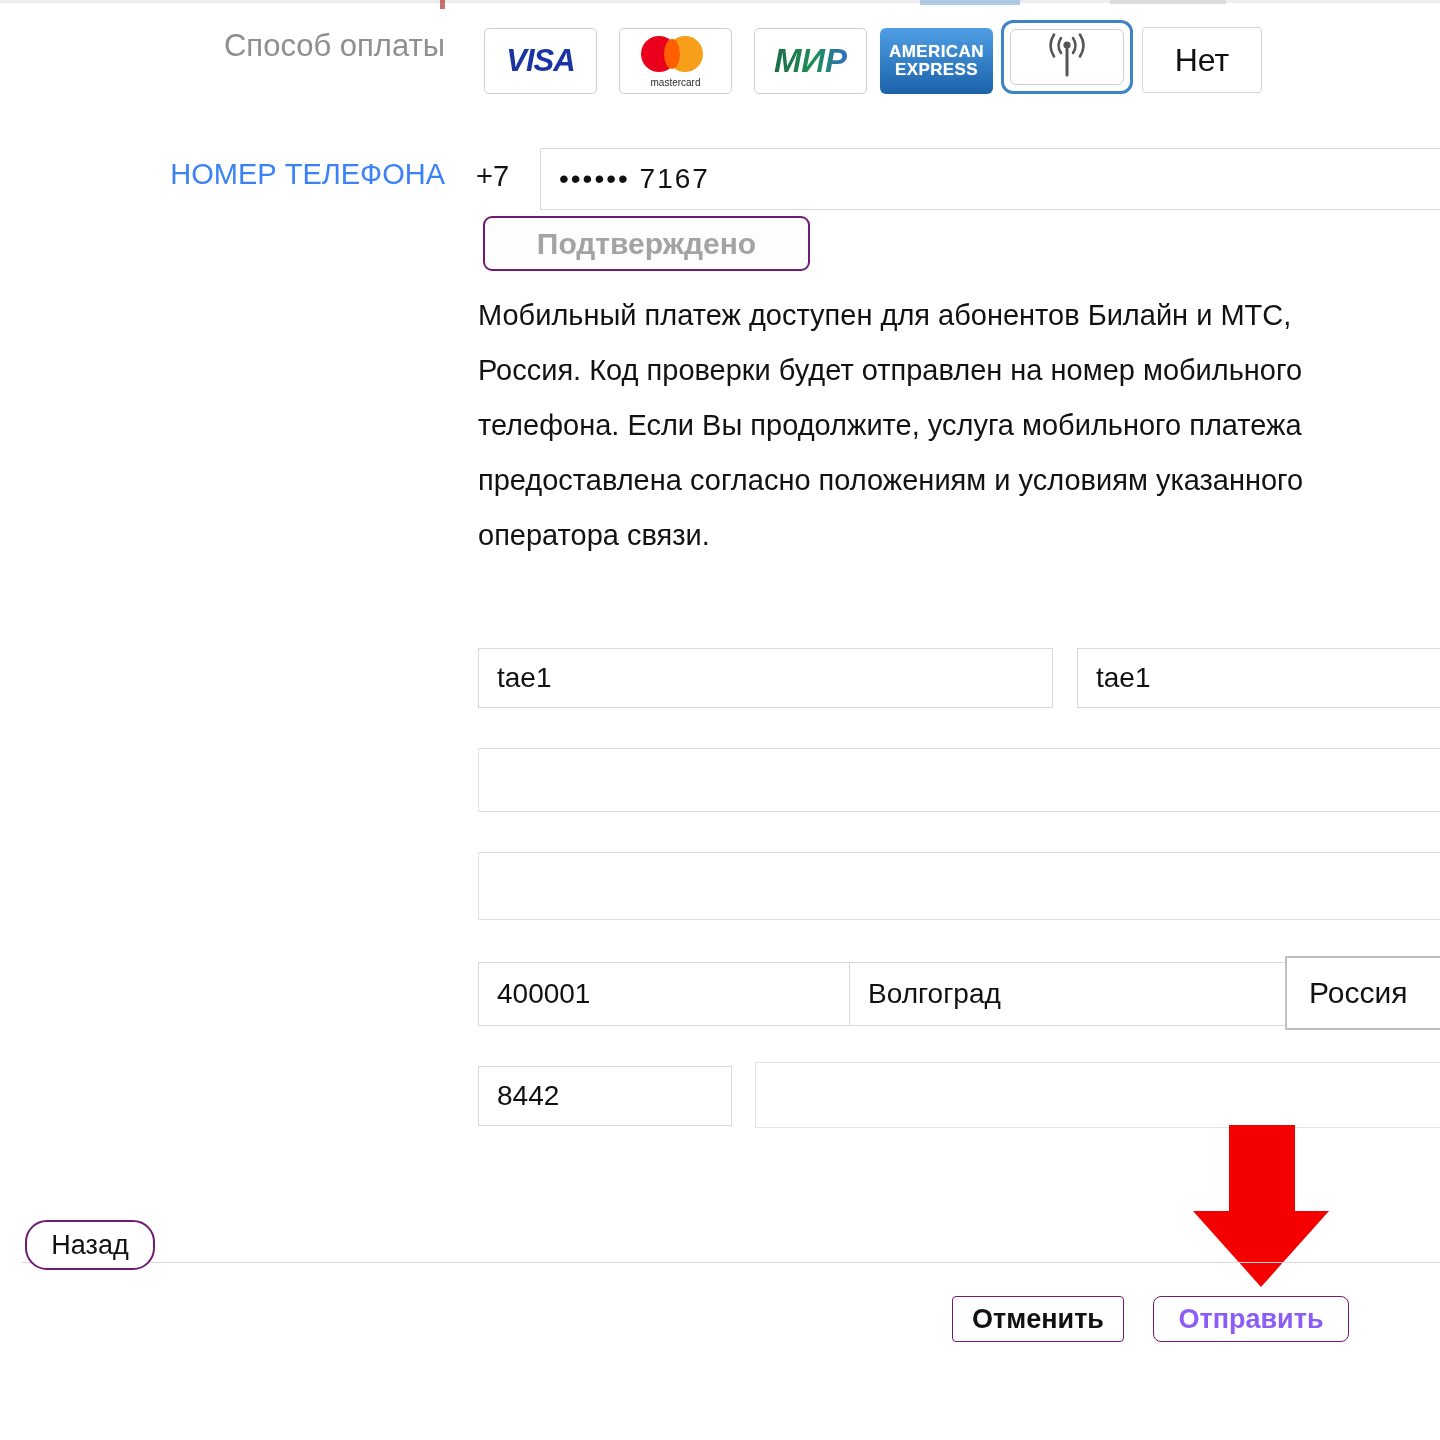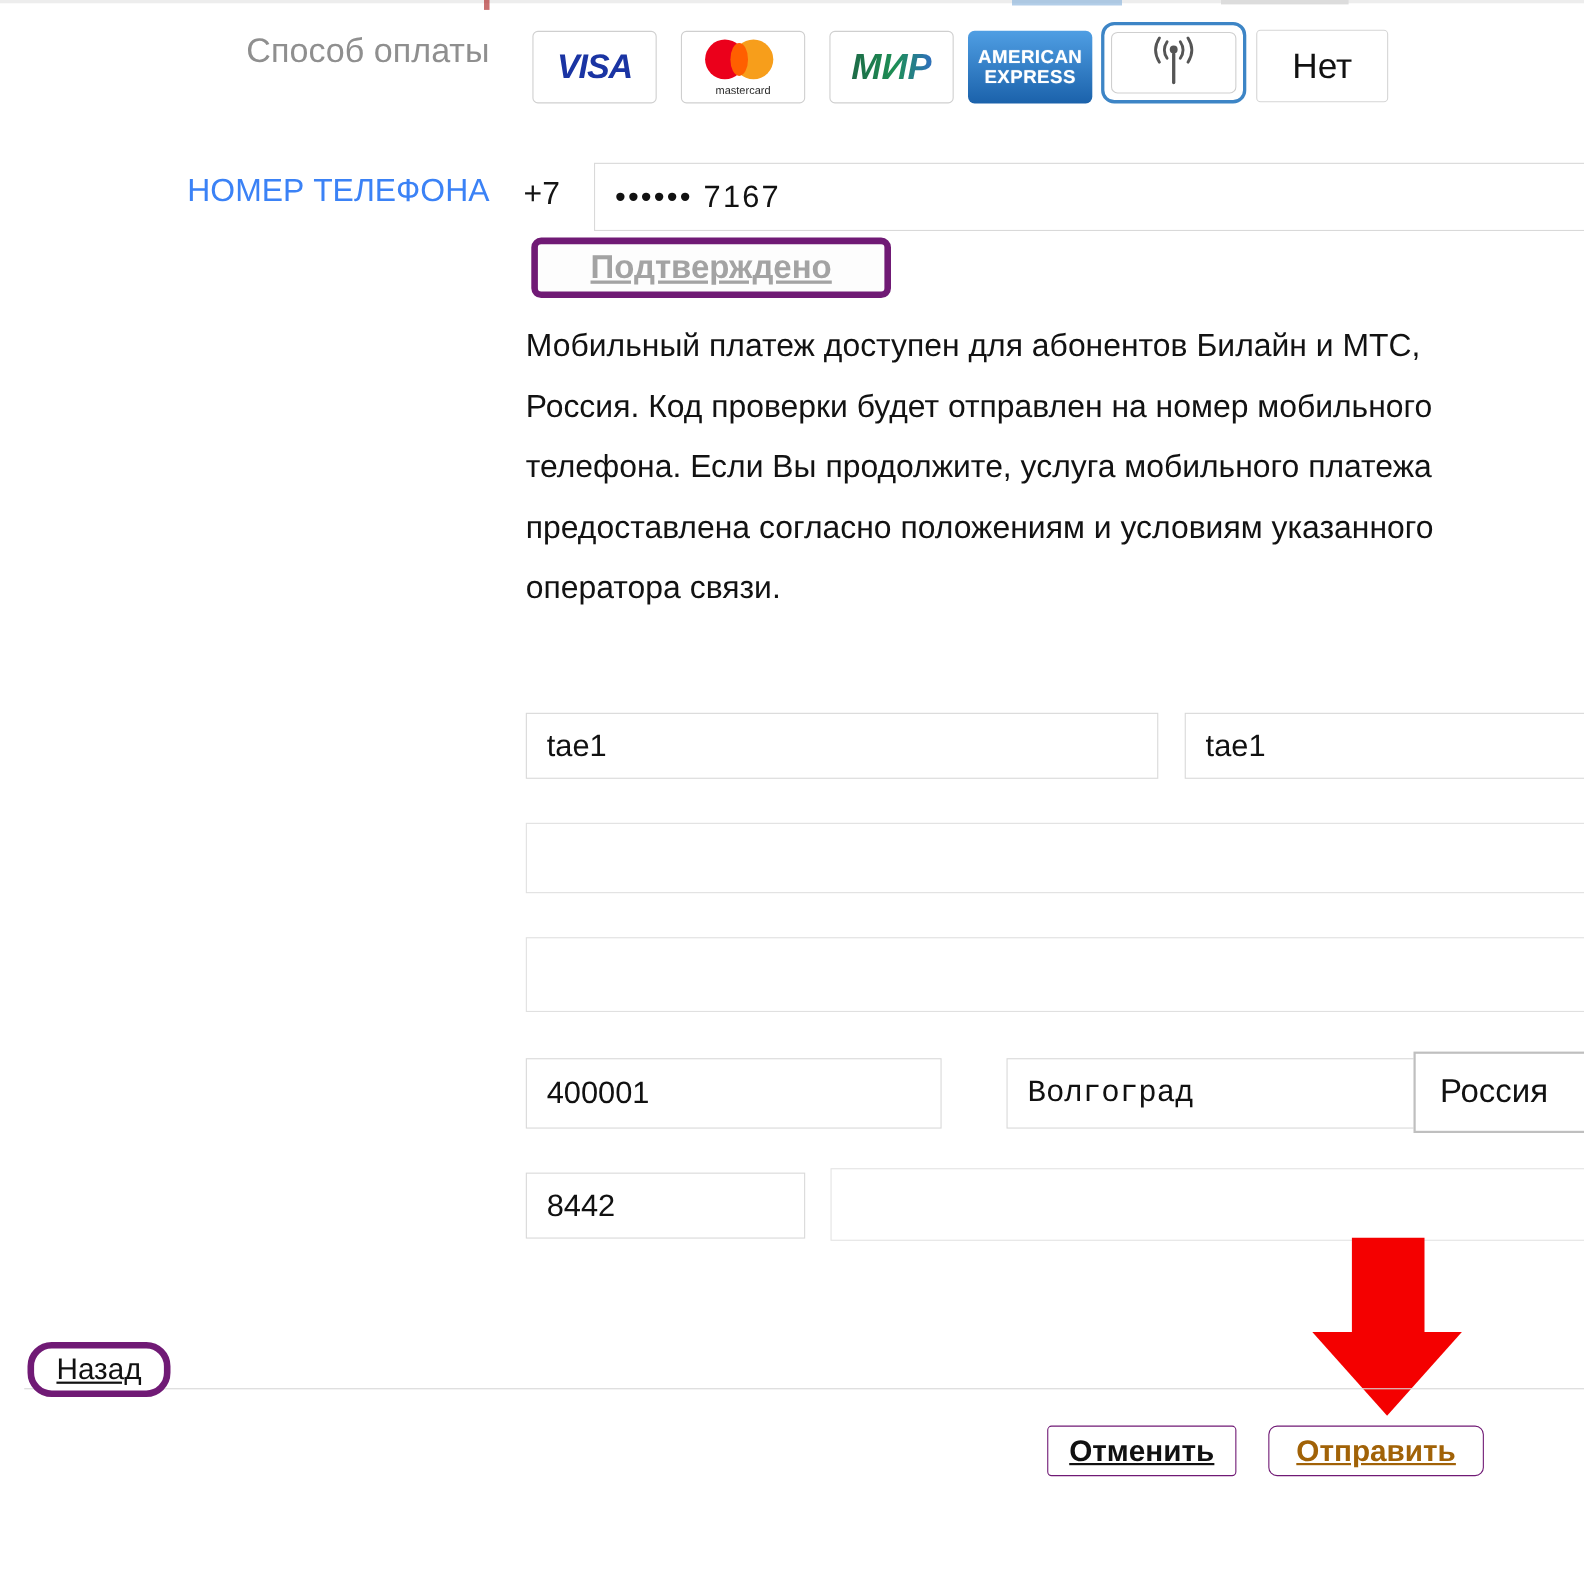--- a/index.html
+++ b/index.html
@@ -43,48 +43,48 @@
   .pm-mobile-inner{width:112px;height:54px;border:1px solid #cfcfcf;border-radius:6px;
                    display:flex;align-items:center;justify-content:center;}
   .pm-none{left:1142px;width:120px;height:66px;top:27px;border:1px solid #d5d5d5;border-radius:4px;}
   .none-word{font-size:32px;color:#111;}
 
   
   .phone-prefix{left:476px;top:160px;font-size:29px;color:#141414;}
   .input{border:1px solid #d9d9d9;background:#fff;font-family:inherit;font-size:28px;
          color:#111;padding:0 0 0 18px;outline:none;}
   .phone-input{left:540px;top:148px;width:910px;height:62px;letter-spacing:2px;}
-  .btn{background:#fff;border:6px solid #701a75;border-radius:10px;font-family:inherit;
-       display:flex;align-items:center;justify-content:center;cursor:pointer;text-decoration:underline;}
+  .btn{background:#fff;border:2px solid #701a75;border-radius:10px;font-family:inherit;
+       display:flex;align-items:center;justify-content:center;cursor:pointer;}
   .btn-confirmed{left:483px;top:216px;width:327px;height:55px;color:#a3a3a3;font-weight:bold;font-size:30px;
                  border-radius:9px;background:#fdfdfd;}
   .info{left:478px;top:288px;width:1100px;font-size:29px;line-height:55px;color:#121212;}
   .info div{white-space:nowrap;}
 
   
   .f-first{left:478px;top:648px;width:575px;height:60px;}
   .f-last{left:1077px;top:648px;width:400px;height:60px;}
   .f-addr1{left:478px;top:748px;width:990px;height:64px;border-color:#e0e0e0;}
   .f-addr2{left:478px;top:852px;width:990px;height:68px;border-color:#e0e0e0;}
   .f-zip{left:478px;top:962px;width:378px;height:64px;}
-  .f-city{left:915px;top:962px;width:447px;height:64px;font-family:Liberation Mono, monospace;}
+  .f-city{left:849px;top:962px;width:447px;height:64px;}
   .f-country{left:1285px;top:956px;width:170px;height:74px;border:2px solid #bfbfbf;background:#fff;
              display:flex;align-items:center;padding-left:22px;font-size:30px;color:#111;cursor:pointer;}
   .f-area{left:478px;top:1066px;width:254px;height:60px;}
   .f-phone2{left:755px;top:1062px;width:700px;height:66px;border-color:#e3e3e3;}
 
   
   .arrow-svg{left:1185px;top:1125px;width:152px;height:165px;}
 
   
   .divider{left:22px;top:1262px;width:1418px;height:1px;background:#d8d8d8;}
   .btn-back{left:25px;top:1220px;width:130px;height:50px;font-size:27px;color:#111;border-radius:22px;}
   .btn-cancel{left:952px;top:1296px;width:172px;height:46px;font-size:27px;font-weight:bold;color:#111;
               border-width:1px;border-radius:4px;}
-  .btn-submit{left:1153px;top:1296px;width:196px;height:46px;font-size:27px;font-weight:bold;color:#a16207;
+  .btn-submit{left:1153px;top:1296px;width:196px;height:46px;font-size:27px;font-weight:bold;color:#8b5cf6;
               border-width:1px;border-radius:8px;}
 </style>
 </head>
 <body>
 
 <div id="app">
 
   <div class="abs top-strip"></div>
   <div class="abs hint-blue"></div>
   <div class="abs hint-grey"></div>

